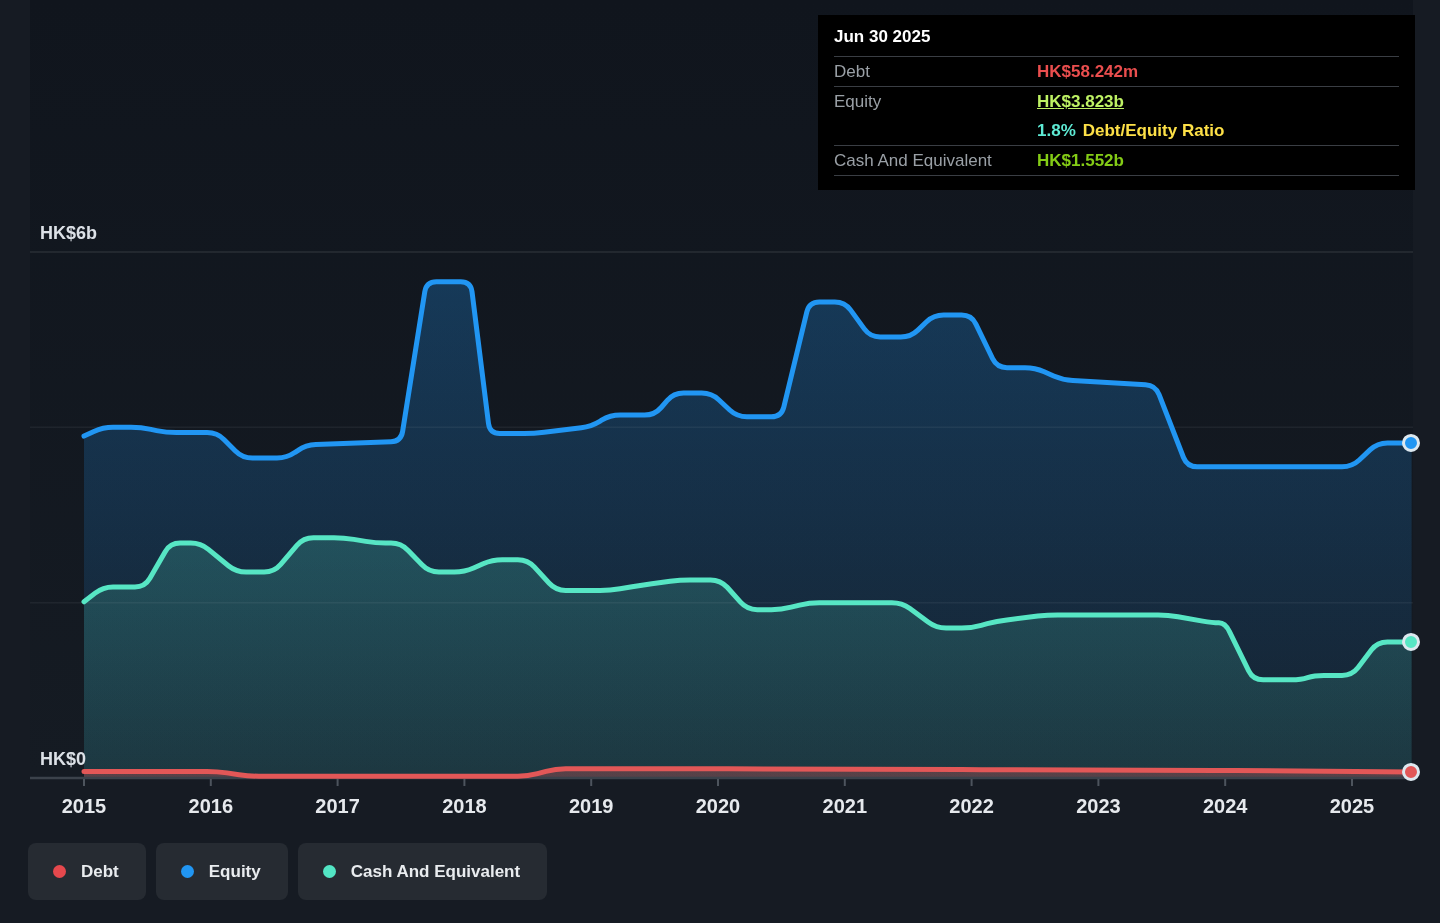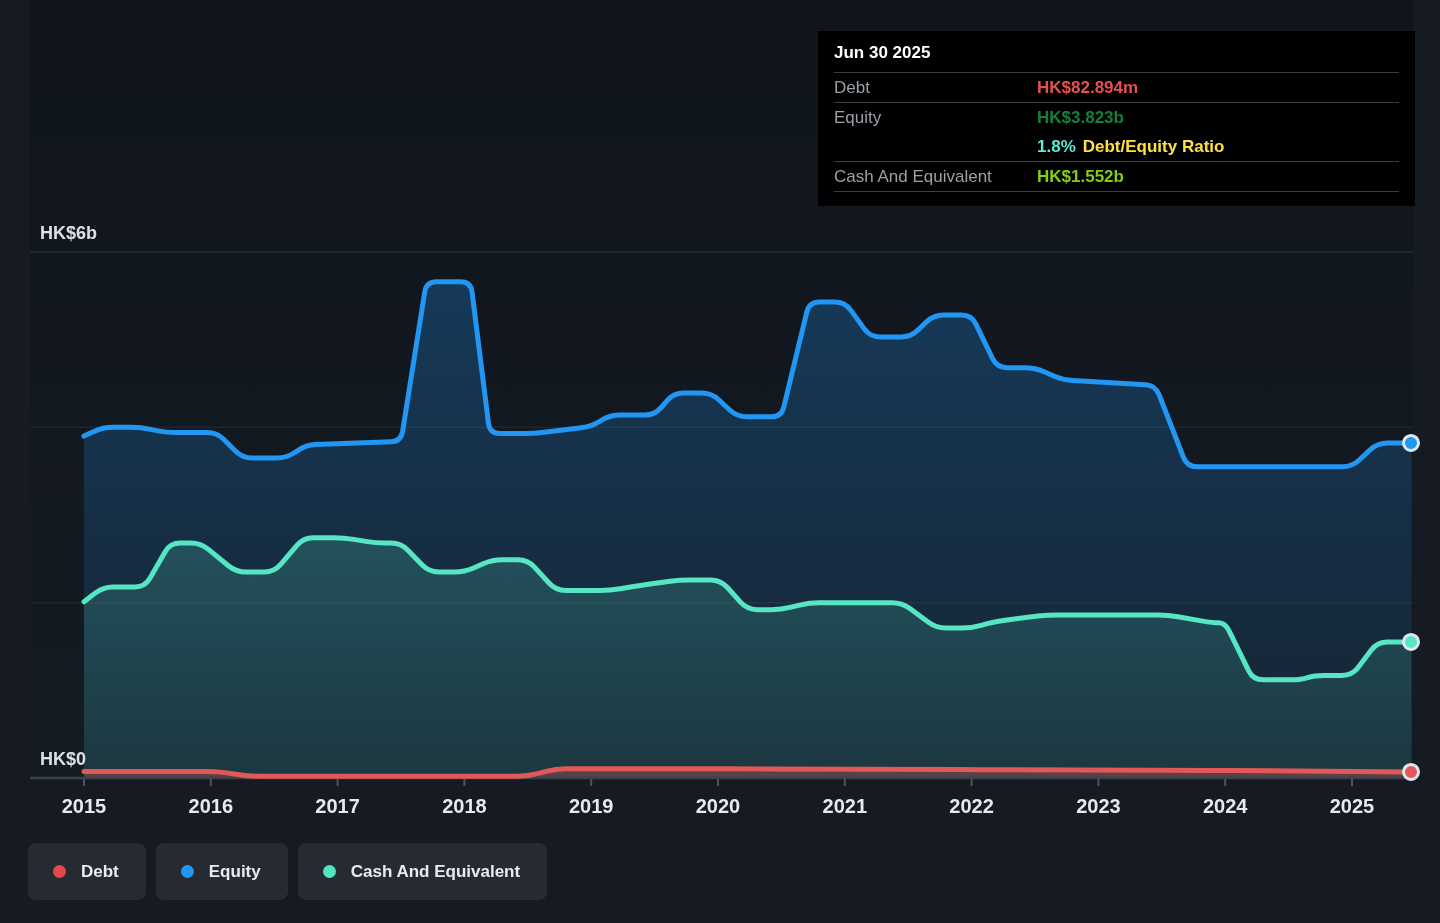--- a/index.html
+++ b/index.html
@@ -5,21 +5,21 @@
   html,body{margin:0;padding:0}
   body{
     width:1440px;height:923px;position:relative;overflow:hidden;
     background:#161b23;
     font-family:"Liberation Sans",sans-serif;
   }
   #chart-svg{position:absolute;left:0;top:0}
 
   
   .tooltip{
-    position:absolute;left:818px;top:31px;width:597px;height:175px;
+    position:absolute;left:818px;top:15px;width:597px;height:175px;
     background:#000;box-sizing:border-box;padding:8px 16px 0 16px;
   }
   .tt-title{
     font-size:17px;font-weight:700;color:#fff;
     padding:4px 0 9px 0;border-bottom:1px solid #3a3e44;
   }
   .tt-row{display:flex;align-items:center;height:29px;font-size:17px}
   .tt-row.hasline{border-bottom:1px solid #3a3e44}
   .tt-label{width:203px;color:#9aa0a6;flex:0 0 auto}
   .tt-value{font-weight:700}
@@ -94,25 +94,25 @@
     <path d="M 84.0 771.4 L 207.1 771.4 Q 217.1 771.4 227.0 772.9 L 239.0 774.7 Q 248.8 776.2 258.8 776.2 L 517.8 776.2 Q 527.8 776.2 537.5 773.7 L 546.0 771.4 Q 555.7 768.8 565.7 768.8 L 708.0 768.8 Q 718.0 768.8 728.0 768.8 L 961.6 769.6 Q 971.6 769.7 981.6 769.7 L 1215.2 770.5 Q 1225.2 770.5 1235.2 770.6 L 1411.6 771.9" fill="none" stroke="#e25757" stroke-width="5" stroke-linejoin="round" stroke-linecap="round"></path>
     <circle cx="1411.0" cy="442.9" r="7.5" fill="#2196f3" stroke="#dde8ef" stroke-width="3"></circle>
     <circle cx="1411.0" cy="641.9" r="7.5" fill="#57e6c4" stroke="#dde8ef" stroke-width="3"></circle>
     <circle cx="1411.0" cy="771.9" r="7.5" fill="#e25757" stroke="#dde8ef" stroke-width="3"></circle>
   </svg>
 
 <div class="tooltip">
   <div class="tt-title">Jun 30 2025</div>
   <div class="tt-row hasline">
     <span class="tt-label">Debt</span>
-    <span class="tt-value" style="color: rgb(234, 78, 78);">HK$82.894m</span>
+    <span class="tt-value" style="color: rgb(234, 78, 78);">HK$58.242m</span>
   </div>
   <div class="tt-row">
     <span class="tt-label">Equity</span>
-    <span class="tt-value" style="color: #15803d;">HK$3.823b</span>
+    <span class="tt-value" style="color: #bef264; text-decoration: underline;">HK$3.823b</span>
   </div>
   <div class="tt-row hasline">
     <span class="tt-label"></span>
     <span class="tt-ratio-pct">1.8%</span>
     <span class="tt-ratio-label">Debt/Equity Ratio</span>
   </div>
   <div class="tt-row hasline">
     <span class="tt-label">Cash And Equivalent</span>
     <span class="tt-value" style="color: #84cc16;">HK$1.552b</span>
   </div>

